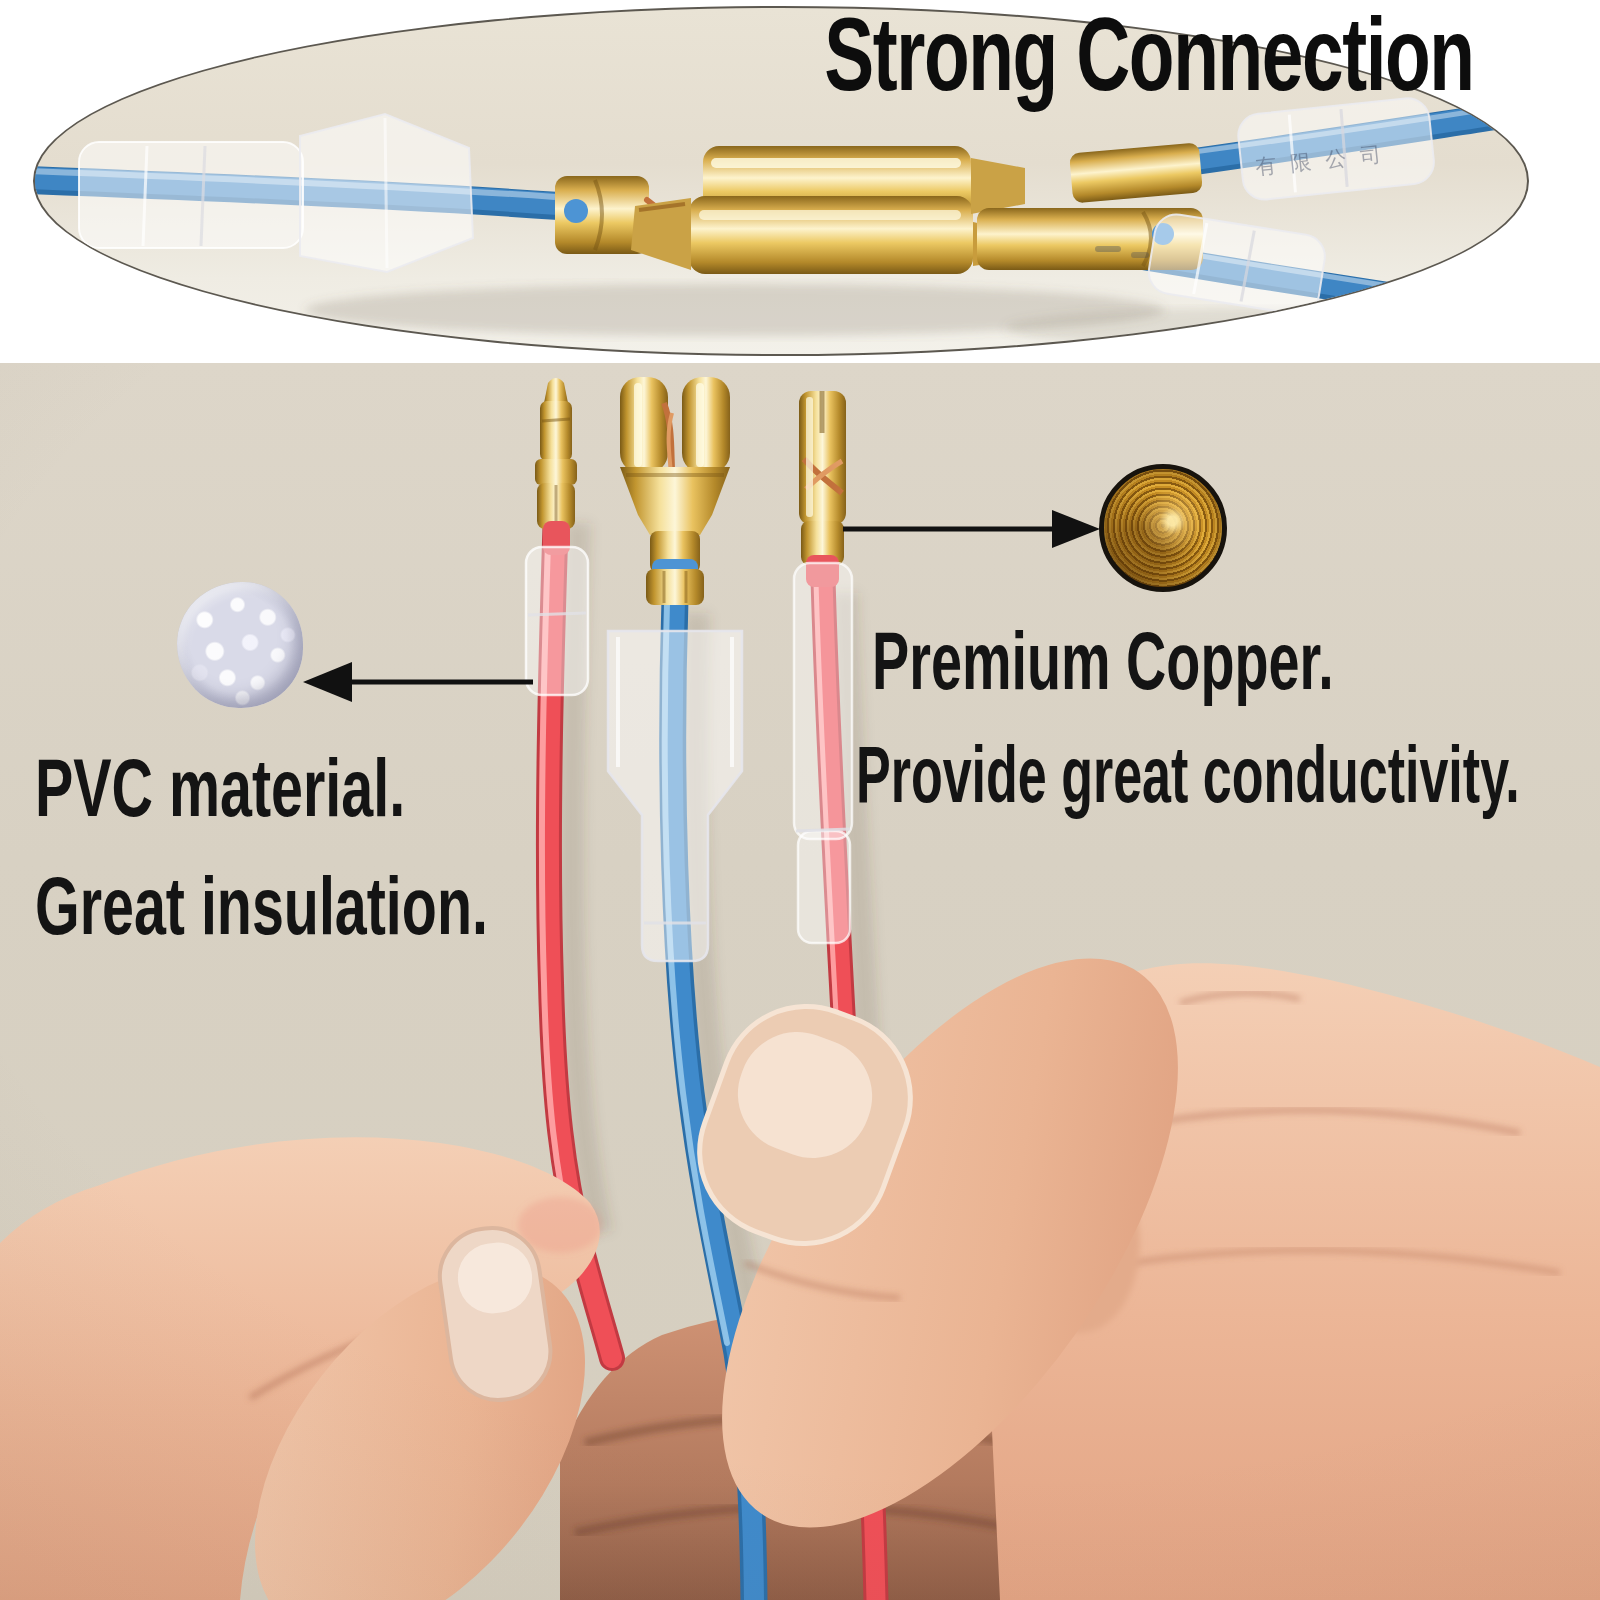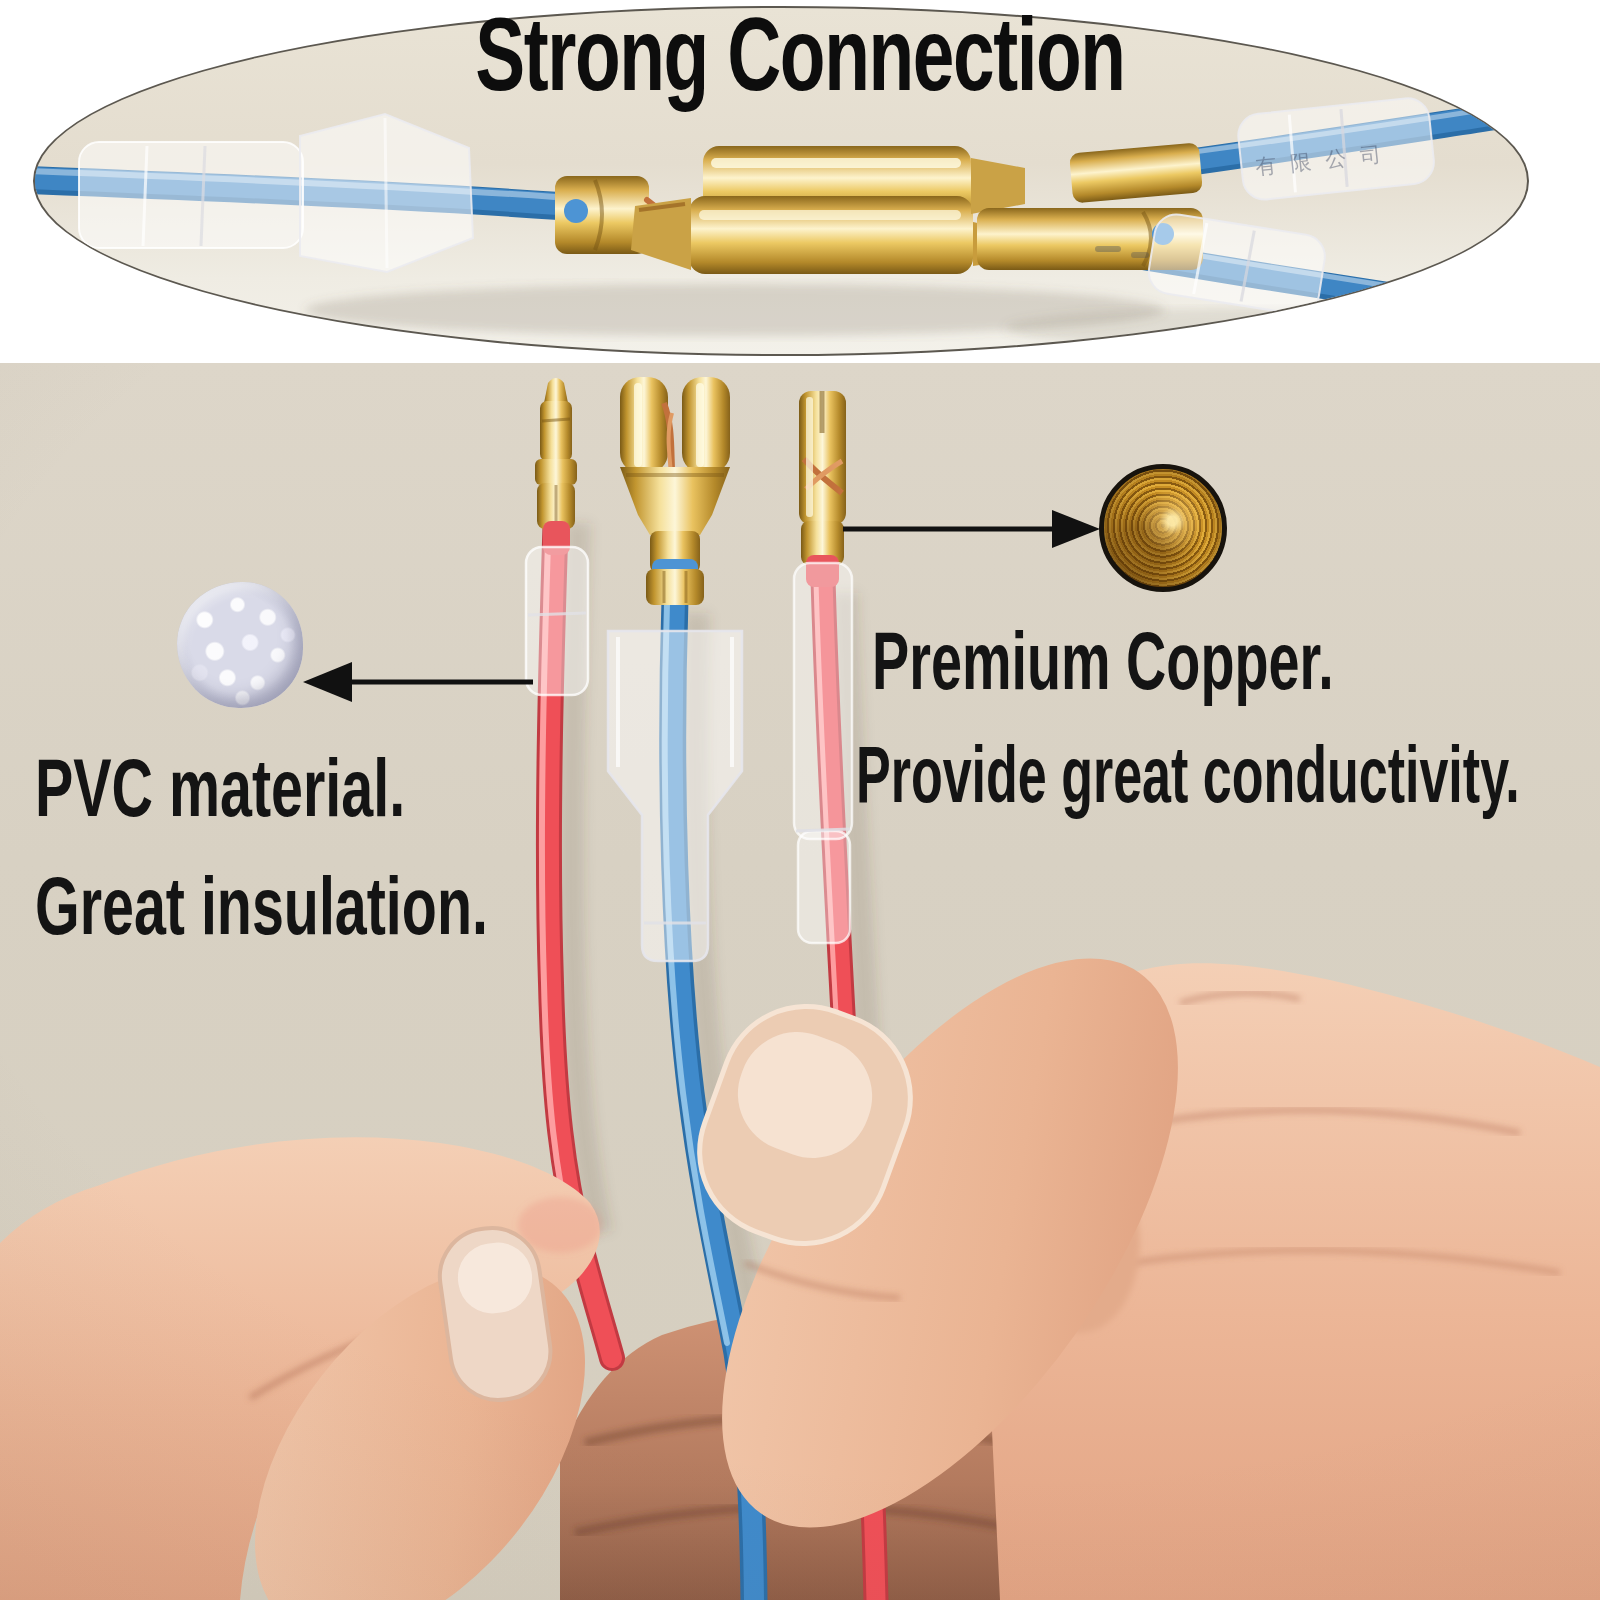--- a/index.html
+++ b/index.html
@@ -4,21 +4,21 @@
 <style>
   html,body{margin:0;padding:0;}
   body{width:1600px;height:1600px;position:relative;overflow:hidden;
        background:#ffffff;font-family:"Liberation Sans",sans-serif;}
 
   
   .top-section{position:absolute;left:0;top:0;width:1600px;height:363px;background:#ffffff;}
   .hero-ellipse{position:absolute;left:33px;top:6px;width:1492px;height:346px;
     border-radius:50%;border:2px solid #5c5850;overflow:hidden;
     background:linear-gradient(180deg,#e9e3d5 0%,#e4ddcf 45%,#efece3 78%,#f3f1ea 100%);}
-  .hero-title{position:absolute;left:0;top:0;width:1600px;text-align:center;z-index:5;}
+  .hero-title{position:absolute;left:0;top:0;width:1600px;text-align:right;z-index:5;}
   .hero-title span{display:inline-block;transform:scaleX(.72);transform-origin:center top;
     font-weight:700;font-size:104px;line-height:1.05;letter-spacing:-2px;color:#0d0d0d;white-space:nowrap;}
 
   
   .lower-section{position:absolute;left:0;top:363px;width:1600px;height:1237px;
     background:linear-gradient(180deg,#ddd6c9 0%,#d8d1c3 40%,#d5cebf 100%);}
   .vignette{position:absolute;inset:0;pointer-events:none;
     background:radial-gradient(120% 100% at 62% 35%, rgba(0,0,0,0) 55%, rgba(115,100,80,.16) 100%);}
 
   .caption{position:absolute;color:#141414;font-weight:700;white-space:nowrap;}

